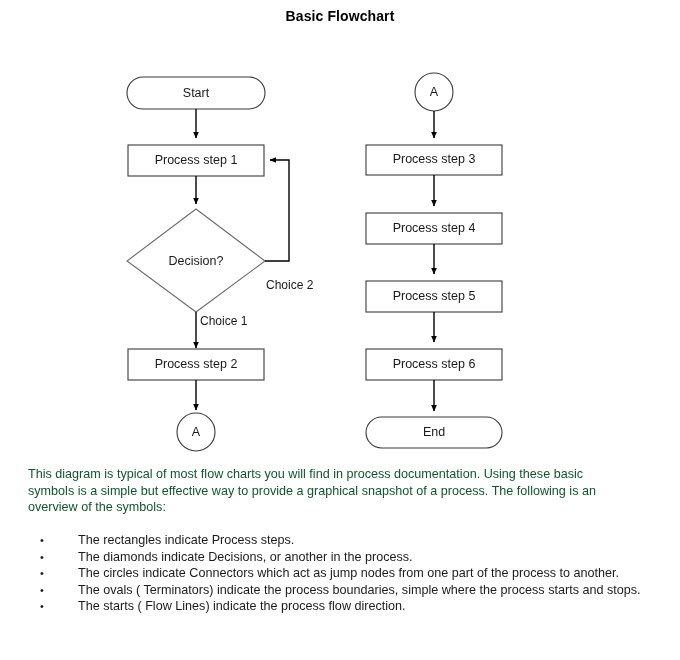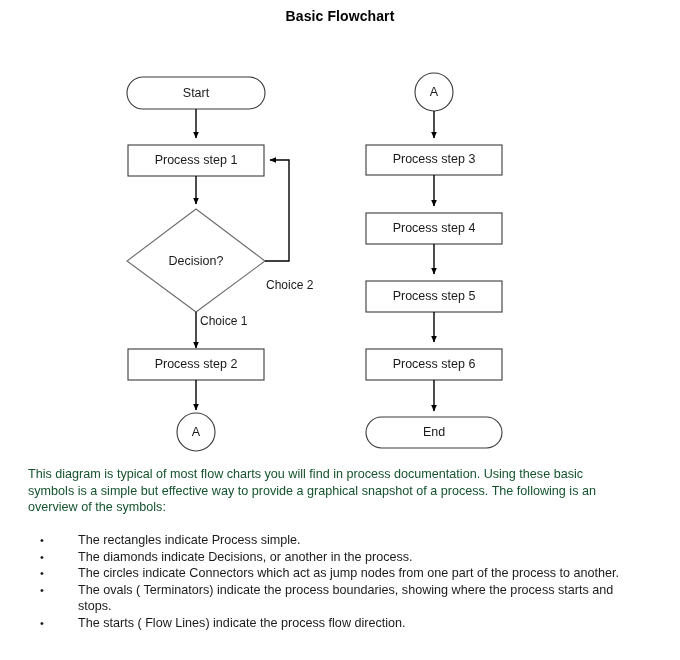--- a/index.html
+++ b/index.html
@@ -194,33 +194,33 @@
       <rect class="shape" x="366" y="367" width="136" height="31" rx="15.5" ry="15.5"></rect>
       <text class="shape-text" x="434" y="383">End</text>
     </g>
   </svg>
 
   <div class="prose">This diagram is typical of most flow charts you will find in process documentation. Using these basic symbols is a simple but effective way to provide a graphical snapshot of a process. The following is an overview of the symbols:</div>
 
   <div class="bullets">
     <div class="bullet-row">
       <span class="bullet-dot">•</span>
-      <span class="bullet-text">The rectangles indicate Process simple.</span>
+      <span class="bullet-text">The rectangles indicate Process steps.</span>
     </div>
     <div class="bullet-row">
       <span class="bullet-dot">•</span>
       <span class="bullet-text">The diamonds indicate Decisions, or another in the process.</span>
     </div>
     <div class="bullet-row">
       <span class="bullet-dot">•</span>
       <span class="bullet-text">The circles indicate Connectors which act as jump nodes from one part of the process to another.</span>
     </div>
     <div class="bullet-row">
       <span class="bullet-dot">•</span>
-      <span class="bullet-text">The ovals ( Terminators) indicate the process boundaries, showing where the process starts and stops.</span>
+      <span class="bullet-text">The ovals ( Terminators) indicate the process boundaries, simple where the process starts and stops.</span>
     </div>
     <div class="bullet-row">
       <span class="bullet-dot">•</span>
       <span class="bullet-text">The starts ( Flow Lines) indicate the process flow direction.</span>
     </div>
   </div>
 
 </div>
 
 </body></html>

